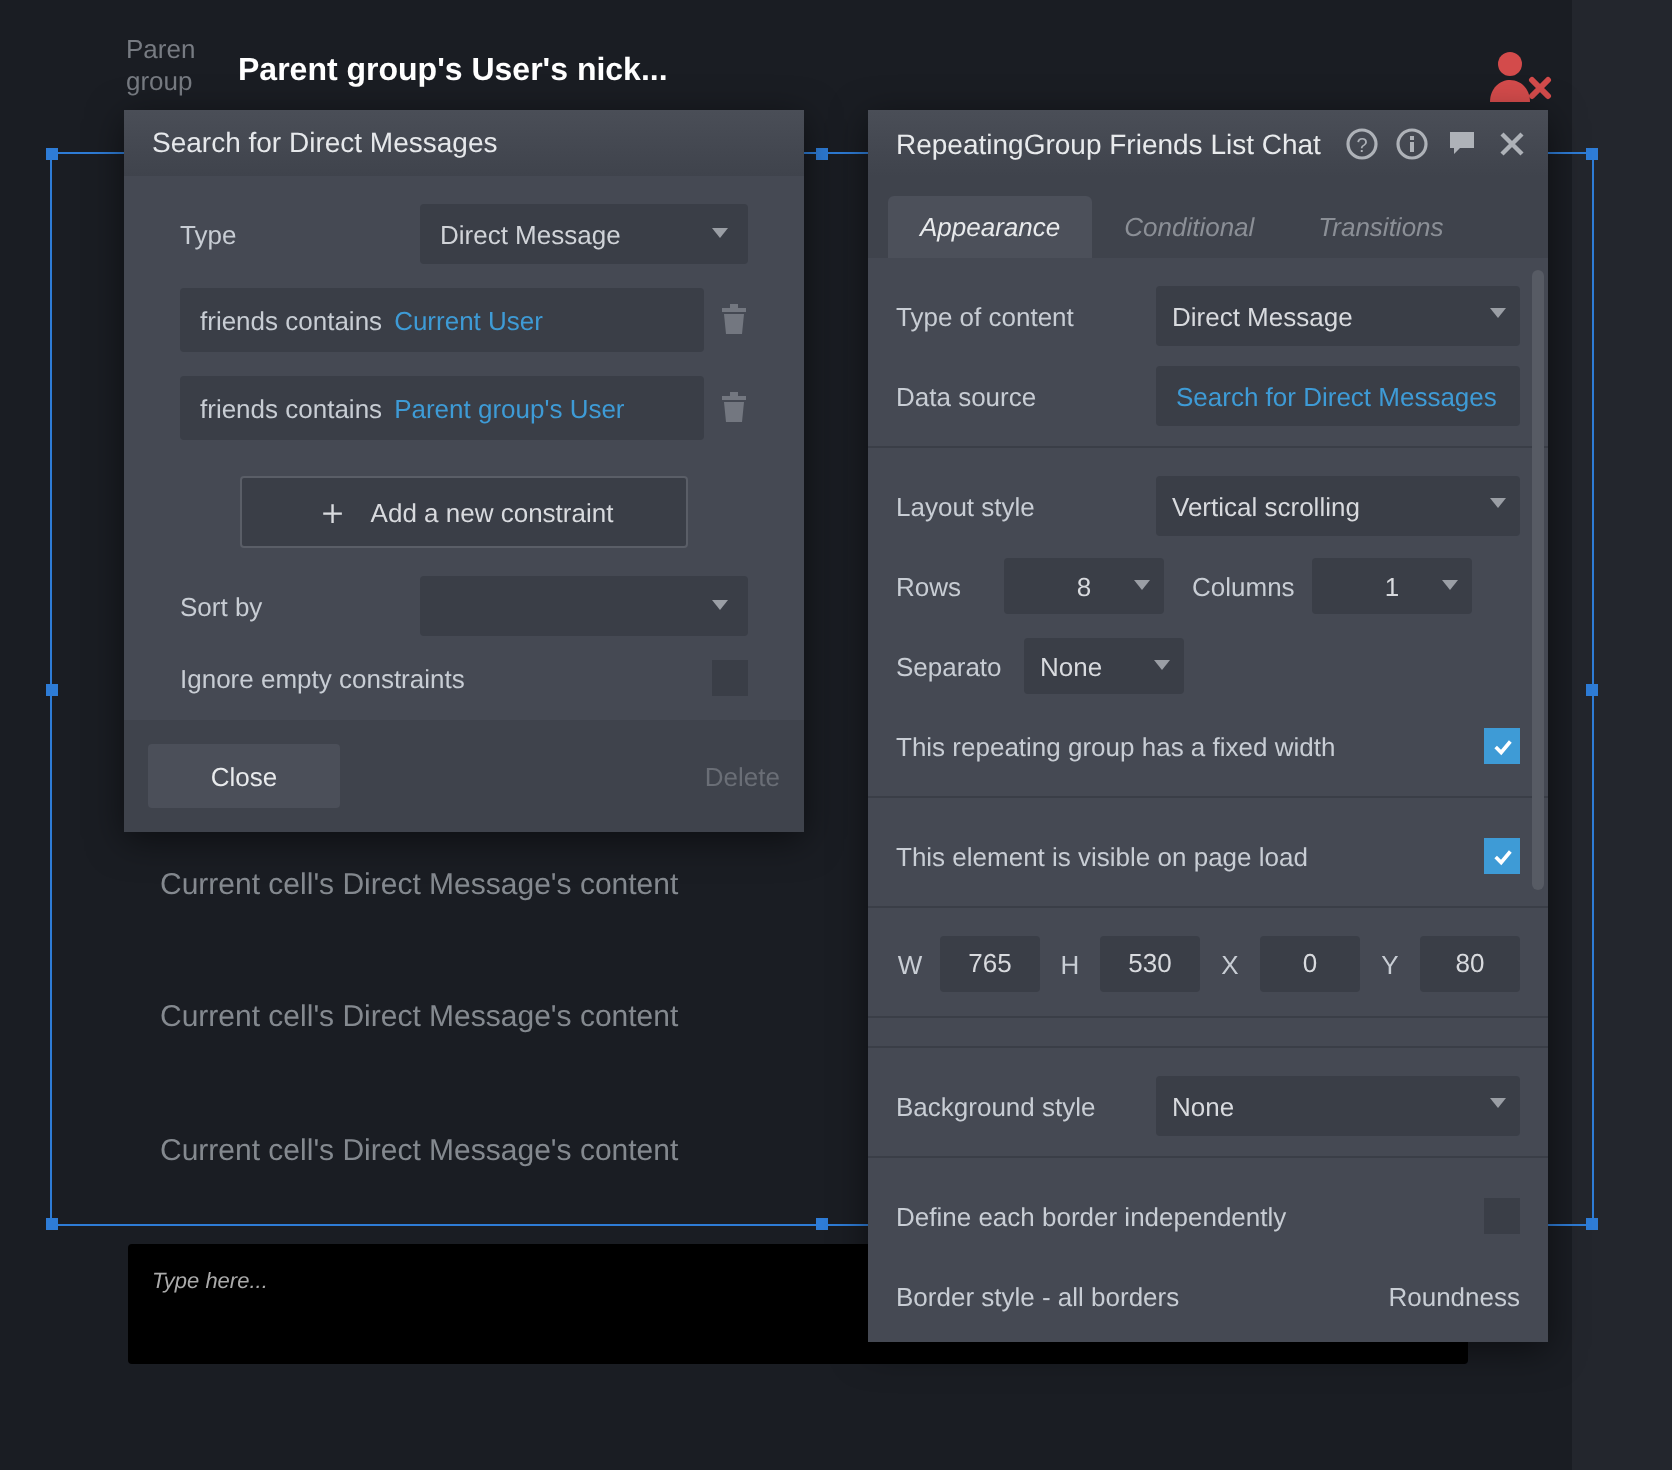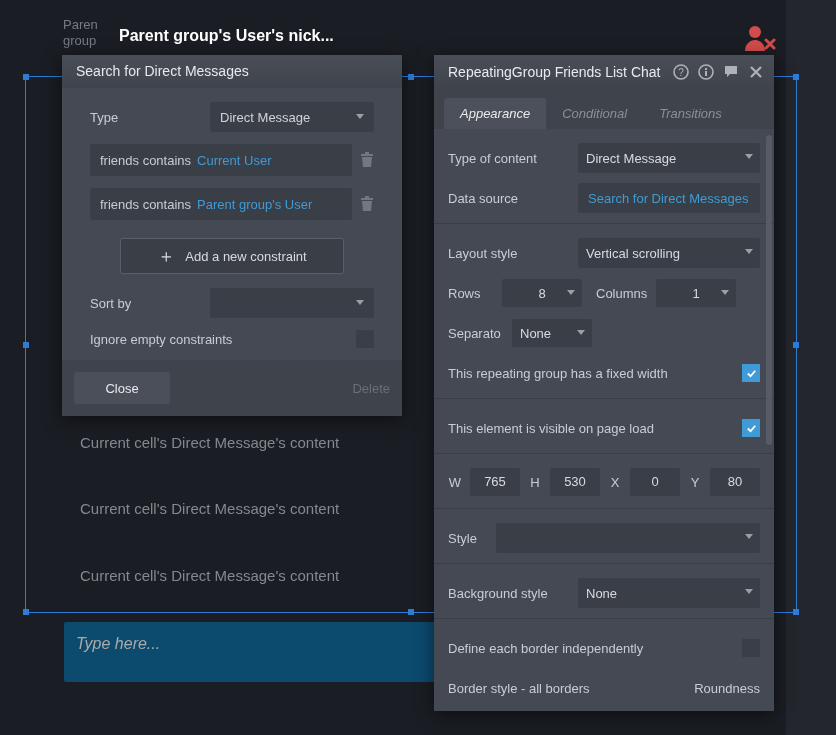--- a/index.html
+++ b/index.html
@@ -10,21 +10,21 @@
   .bg-title { position:absolute; left:119px; top:27px; color:#fff; font-size:16px; font-weight:600; }
   .user-x-icon { position:absolute; right:60px; top:24px; width:34px; height:28px; }
 
   .sel-box { position:absolute; left:25px; top:76px; width:772px; height:537px; border:1px solid #2e7cd6; }
   .handle { position:absolute; width:6px; height:6px; background:#2e7cd6; }
   .h-tl{left:-3px;top:-3px}.h-tr{right:-3px;top:-3px}.h-bl{left:-3px;bottom:-3px}.h-br{right:-3px;bottom:-3px}
   .h-ml{left:-3px;top:50%;margin-top:-3px}.h-mr{right:-3px;top:50%;margin-top:-3px}
   .h-tc{left:50%;top:-3px;margin-left:-3px}.h-bc{left:50%;bottom:-3px;margin-left:-3px}
 
   .cell-txt { position:absolute; left:80px; color:#84898f; font-size:15px; }
-  .msg-input { position:absolute; left:64px; top:622px; width:670px; height:60px; background:#0c4a6e; border-radius:2px; padding:13px 12px; color:#aaa; font-size:16px; font-style:italic; }
+  .msg-input { position:absolute; left:64px; top:622px; width:670px; height:60px; background:#000000; border-radius:2px; padding:13px 12px; color:#aaa; font-size:11px; font-style:italic; }
 
   
   .popL { position:absolute; left:62px; top:55px; width:340px; background:#3a3e47; border-radius:3px; box-shadow:0 4px 18px rgba(0,0,0,.5); }
   .popL-hdr { height:33px; line-height:33px; padding:0 14px; background:linear-gradient(#4a4e57,#3f434c); font-size:14px; color:#e6e8eb; }
   .popL-body { background:#454953; padding:14px 28px 8px; }
   .row { display:flex; align-items:center; margin-bottom:12px; }
   .row-lbl { flex:0 0 120px; color:#c8cdd4; font-size:13px; }
   .select { flex:1; height:30px; background:#3a3e47; border-radius:2px; display:flex; align-items:center; padding:0 10px; color:#d0d3d8; position:relative; }
   .select .caret { position:absolute; right:10px; top:12px; border-left:4px solid transparent; border-right:4px solid transparent; border-top:5px solid #9a9ea5; }
   .constraint { height:32px; background:#3a3e47; border-radius:2px; display:flex; align-items:center; padding:0 10px; margin-bottom:12px; font-size:13px; }
@@ -259,29 +259,20 @@
         <div class="numbox">765</div>
         <div class="dl">H</div>
         <div class="numbox">530</div>
         <div class="dl">X</div>
         <div class="numbox">0</div>
         <div class="dl">Y</div>
         <div class="numbox">80</div>
       </div>
       <div class="sep"></div>
 
-      <div class="prow">
-        <div class="plab" style="flex:0 0 48px">Style</div>
-        <div class="pval">
-            <div class="minisel" style="height:30px">
-              <span></span>
-              <span class="caret"></span>
-            </div>
-          </div>
-      </div>
       <div class="sep"></div>
 
       <div class="prow">
         <div class="plab">Background style</div>
         <div class="pval">
             <div class="minisel" style="height:30px">
               <span>None</span>
               <span class="caret"></span>
             </div>
           </div>

